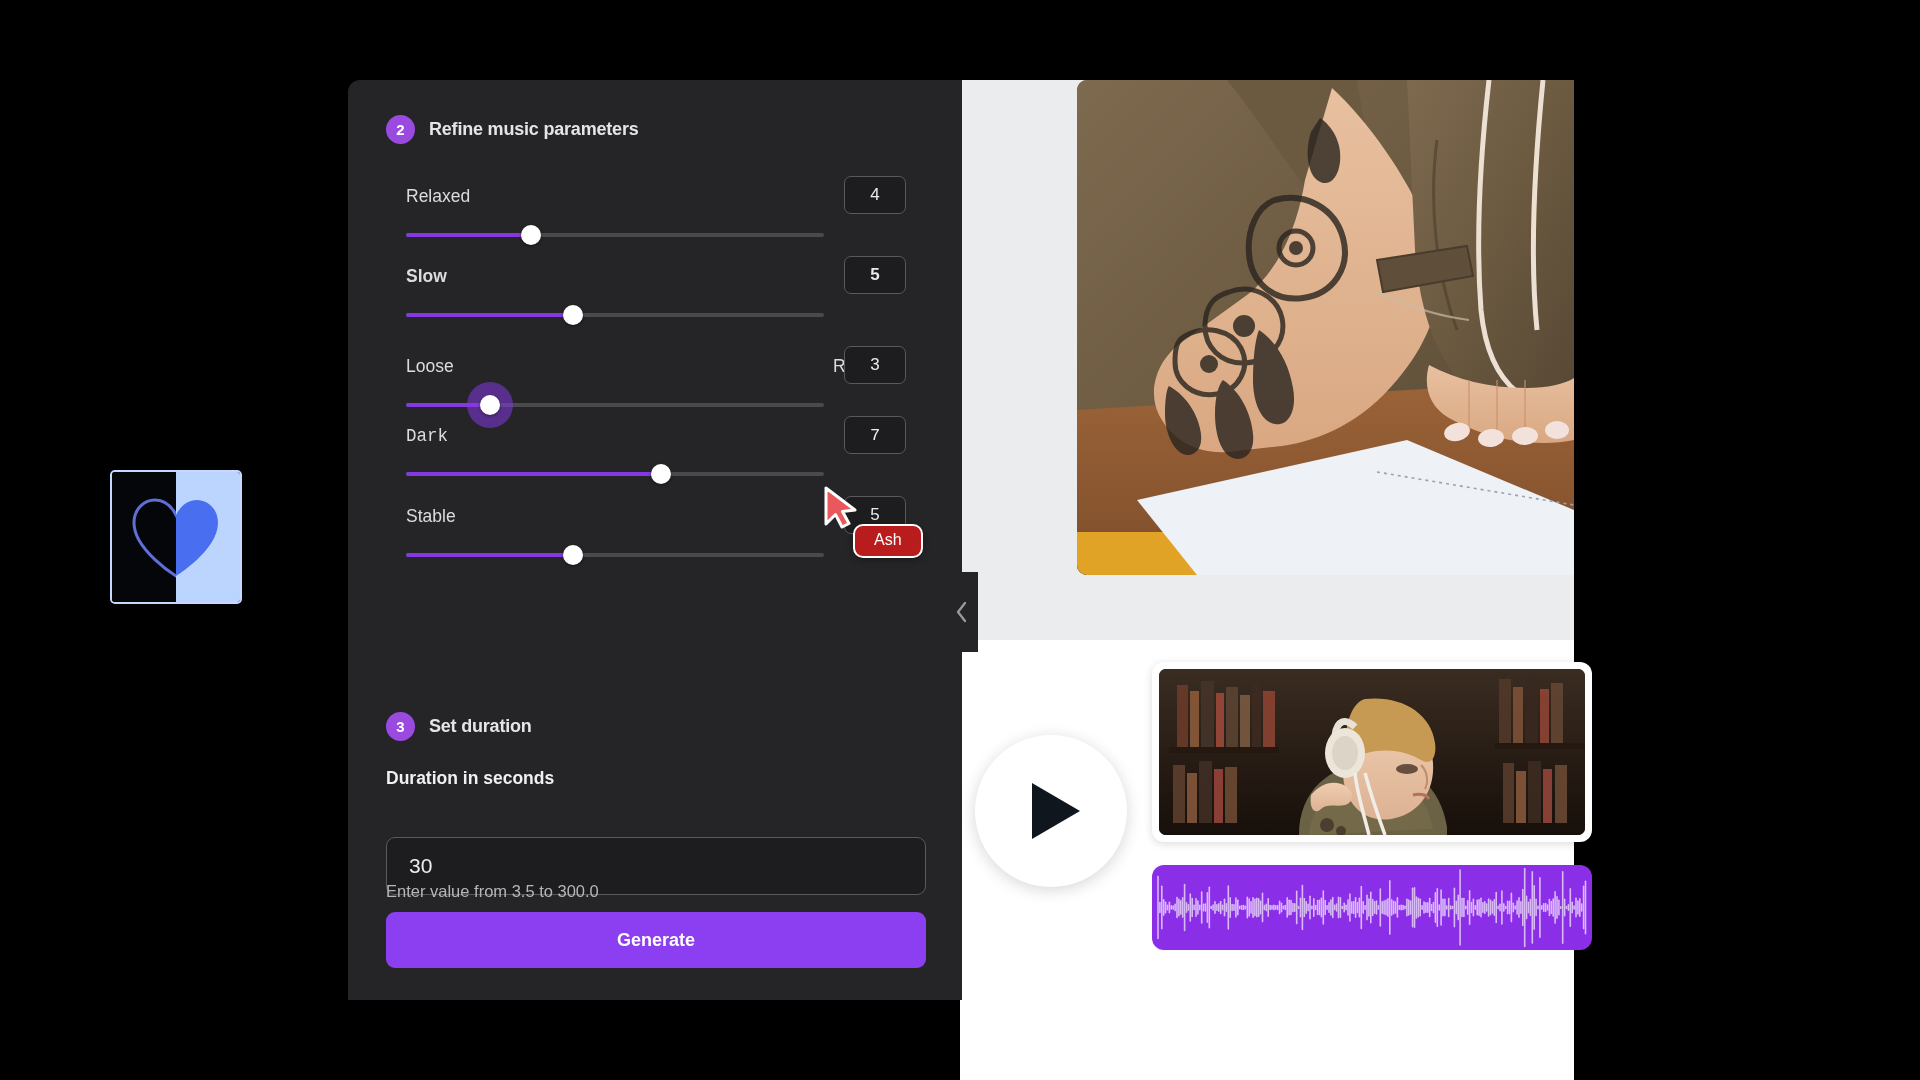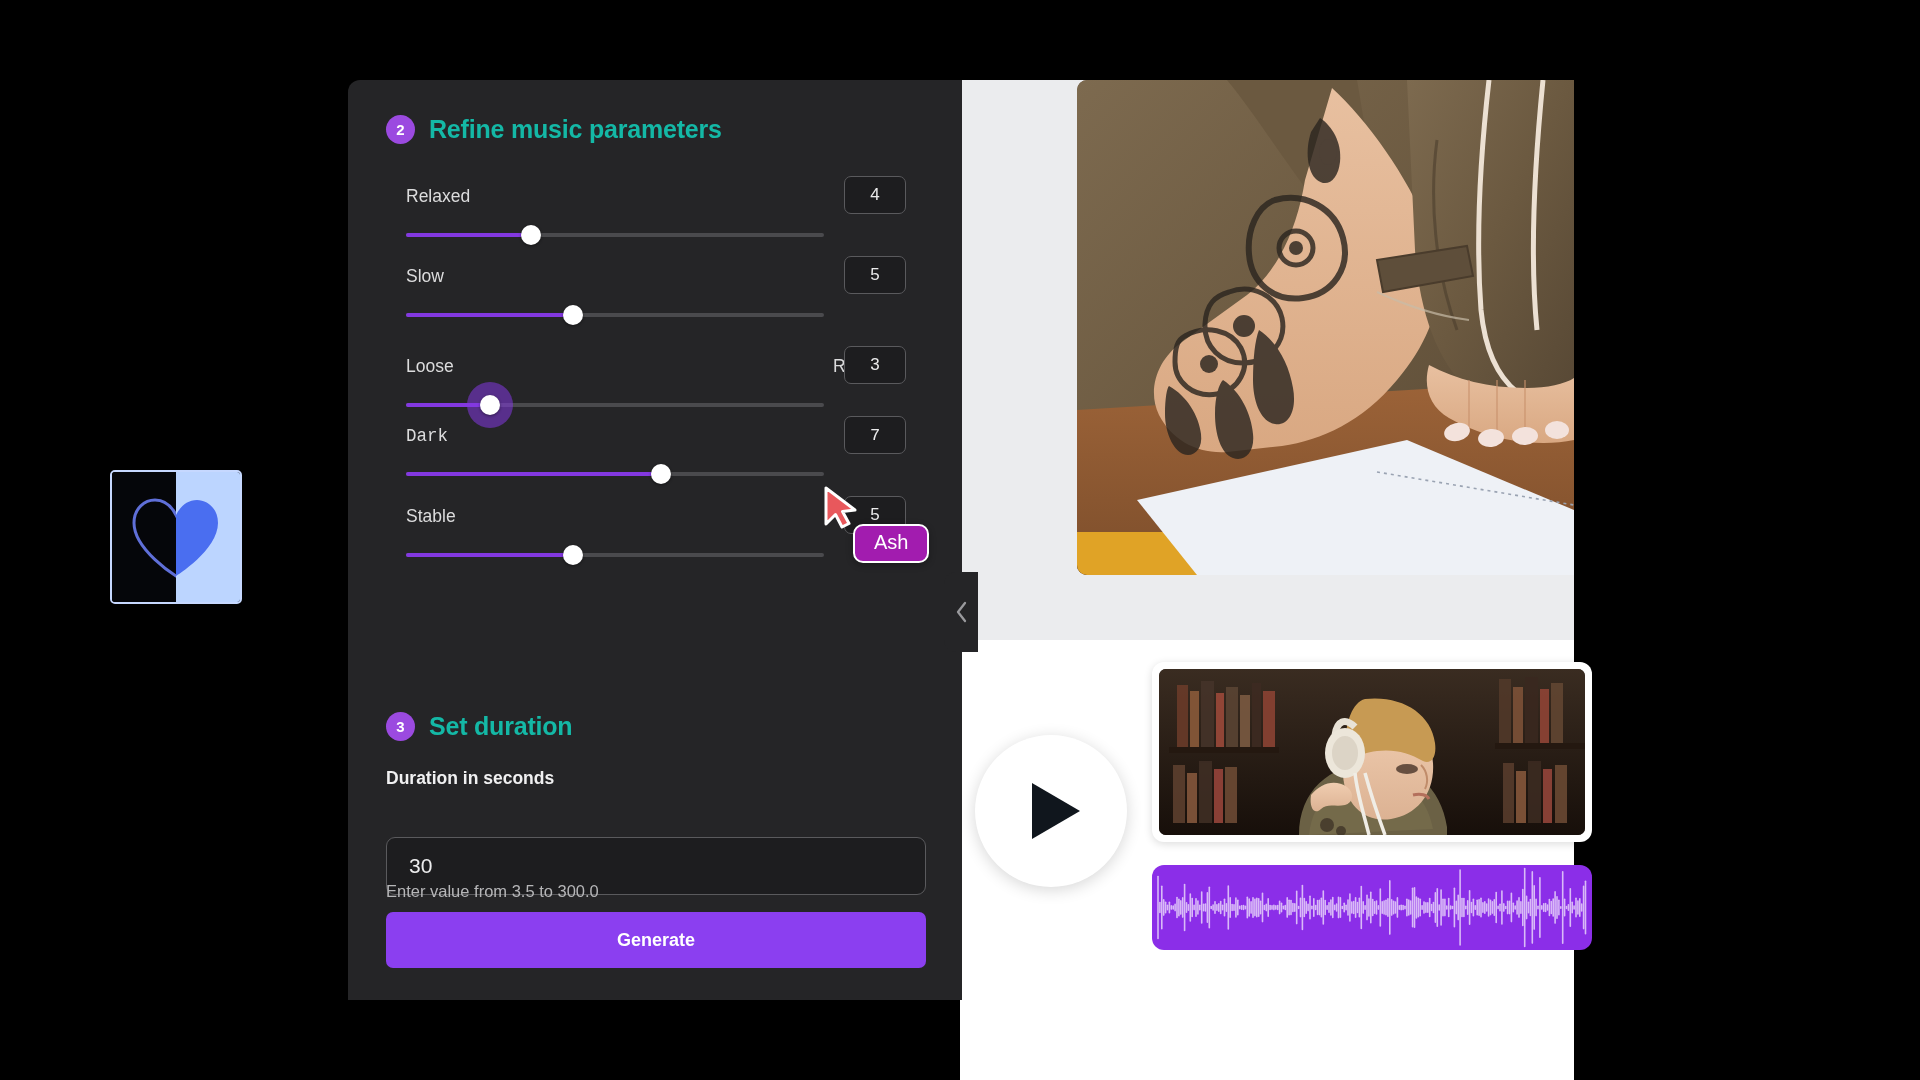--- a/index.html
+++ b/index.html
@@ -106,21 +106,21 @@
     position:absolute; display:flex; align-items:center; gap:14px;
   }
   .step-badge {
     width:29px; height:29px; border-radius:50%;
     background:#9b4ae0;
     color:#fff; font-size:15px; font-weight:700;
     display:flex; align-items:center; justify-content:center;
     flex:0 0 auto;
   }
   .section-title {
-    color:#14b8a6; font-size:25px; font-weight:700; letter-spacing:-0.2px;
+    color:#e5e5e5; font-size:18px; font-weight:700; letter-spacing:-0.2px;
   }
 
   
   .slider-row { position:absolute; left:58px; width:500px; }
   .slider-labels {
     display:flex; justify-content:space-between;
     color:#dcdcdd; font-size:17.5px; margin-bottom:19px;
   }
   .slider-line { position:relative; width:418px; height:18px; }
   .track {
@@ -179,24 +179,24 @@
     border:none; border-radius:9px;
     color:#fff; font-size:18px; font-weight:700;
     cursor:pointer;
     display:flex; align-items:center; justify-content:center; gap:10px;
   }
 
   
   .remote-cursor { position:absolute; z-index:20; pointer-events:none; }
   .cursor-tag {
     position:absolute; left:33px; top:38px;
-    background:#a21caf;
+    background:#b91c1c;
     border:2.5px solid #fff;
     border-radius:10px;
-    color:#fff; font-size:20px;
+    color:#fff; font-size:16px;
     padding:5px 19px 7px;
     white-space:nowrap;
     box-shadow:0 2px 7px rgba(0,0,0,0.3);
   }
 </style>
 </head>
 <body>
 
 <div class="stage">
 
@@ -613,21 +613,21 @@
           <span>Intense</span>
         </div>
         <div class="slider-line">
           <div class="track"></div>
           <div class="track-fill" style="width:30%;"></div>
           <div class="thumb" style="left:30%;"></div>
         </div>
         <div class="val-box">4</div>
       </div>
 
-      <div class="slider-row" style="top:186px;">
+      <div class="slider-row" style="top:186px;font-weight:bold;">
         <div class="slider-labels">
           <span>Slow</span>
           <span>Fast</span>
         </div>
         <div class="slider-line">
           <div class="track"></div>
           <div class="track-fill" style="width:40%;"></div>
           <div class="thumb" style="left:40%;"></div>
         </div>
         <div class="val-box">5</div>
@@ -677,21 +677,21 @@
         <div class="step-badge">3</div>
         <div class="section-title">Set duration</div>
       </div>
 
       <div class="field-label" style="top:688px;">Duration in seconds</div>
 
       <input class="duration-input" style="top: 757px;" type="text" value="30">
 
       <div class="hint" style="top:802px;">Enter value from 3.5 to 300.0</div>
 
-      <button class="generate-btn" style="top:832px;border-radius:7px;">
+      <button class="generate-btn" style="top:832px;">
         <span>Generate</span>
       </button>
 
       <div class="remote-cursor" style="left:472px; top:406px;">
         <svg width="40" height="44" viewBox="0 0 40 44">
           <path d="M6 2 L6 38 L15.5 28.5 L22 41 L29 37.5 L22.5 25.5 L35 24 Z" fill="#e8585c" stroke="#fff" stroke-width="3" stroke-linejoin="round"></path>
         </svg>
         <div class="cursor-tag">Ash</div>
       </div>
 

